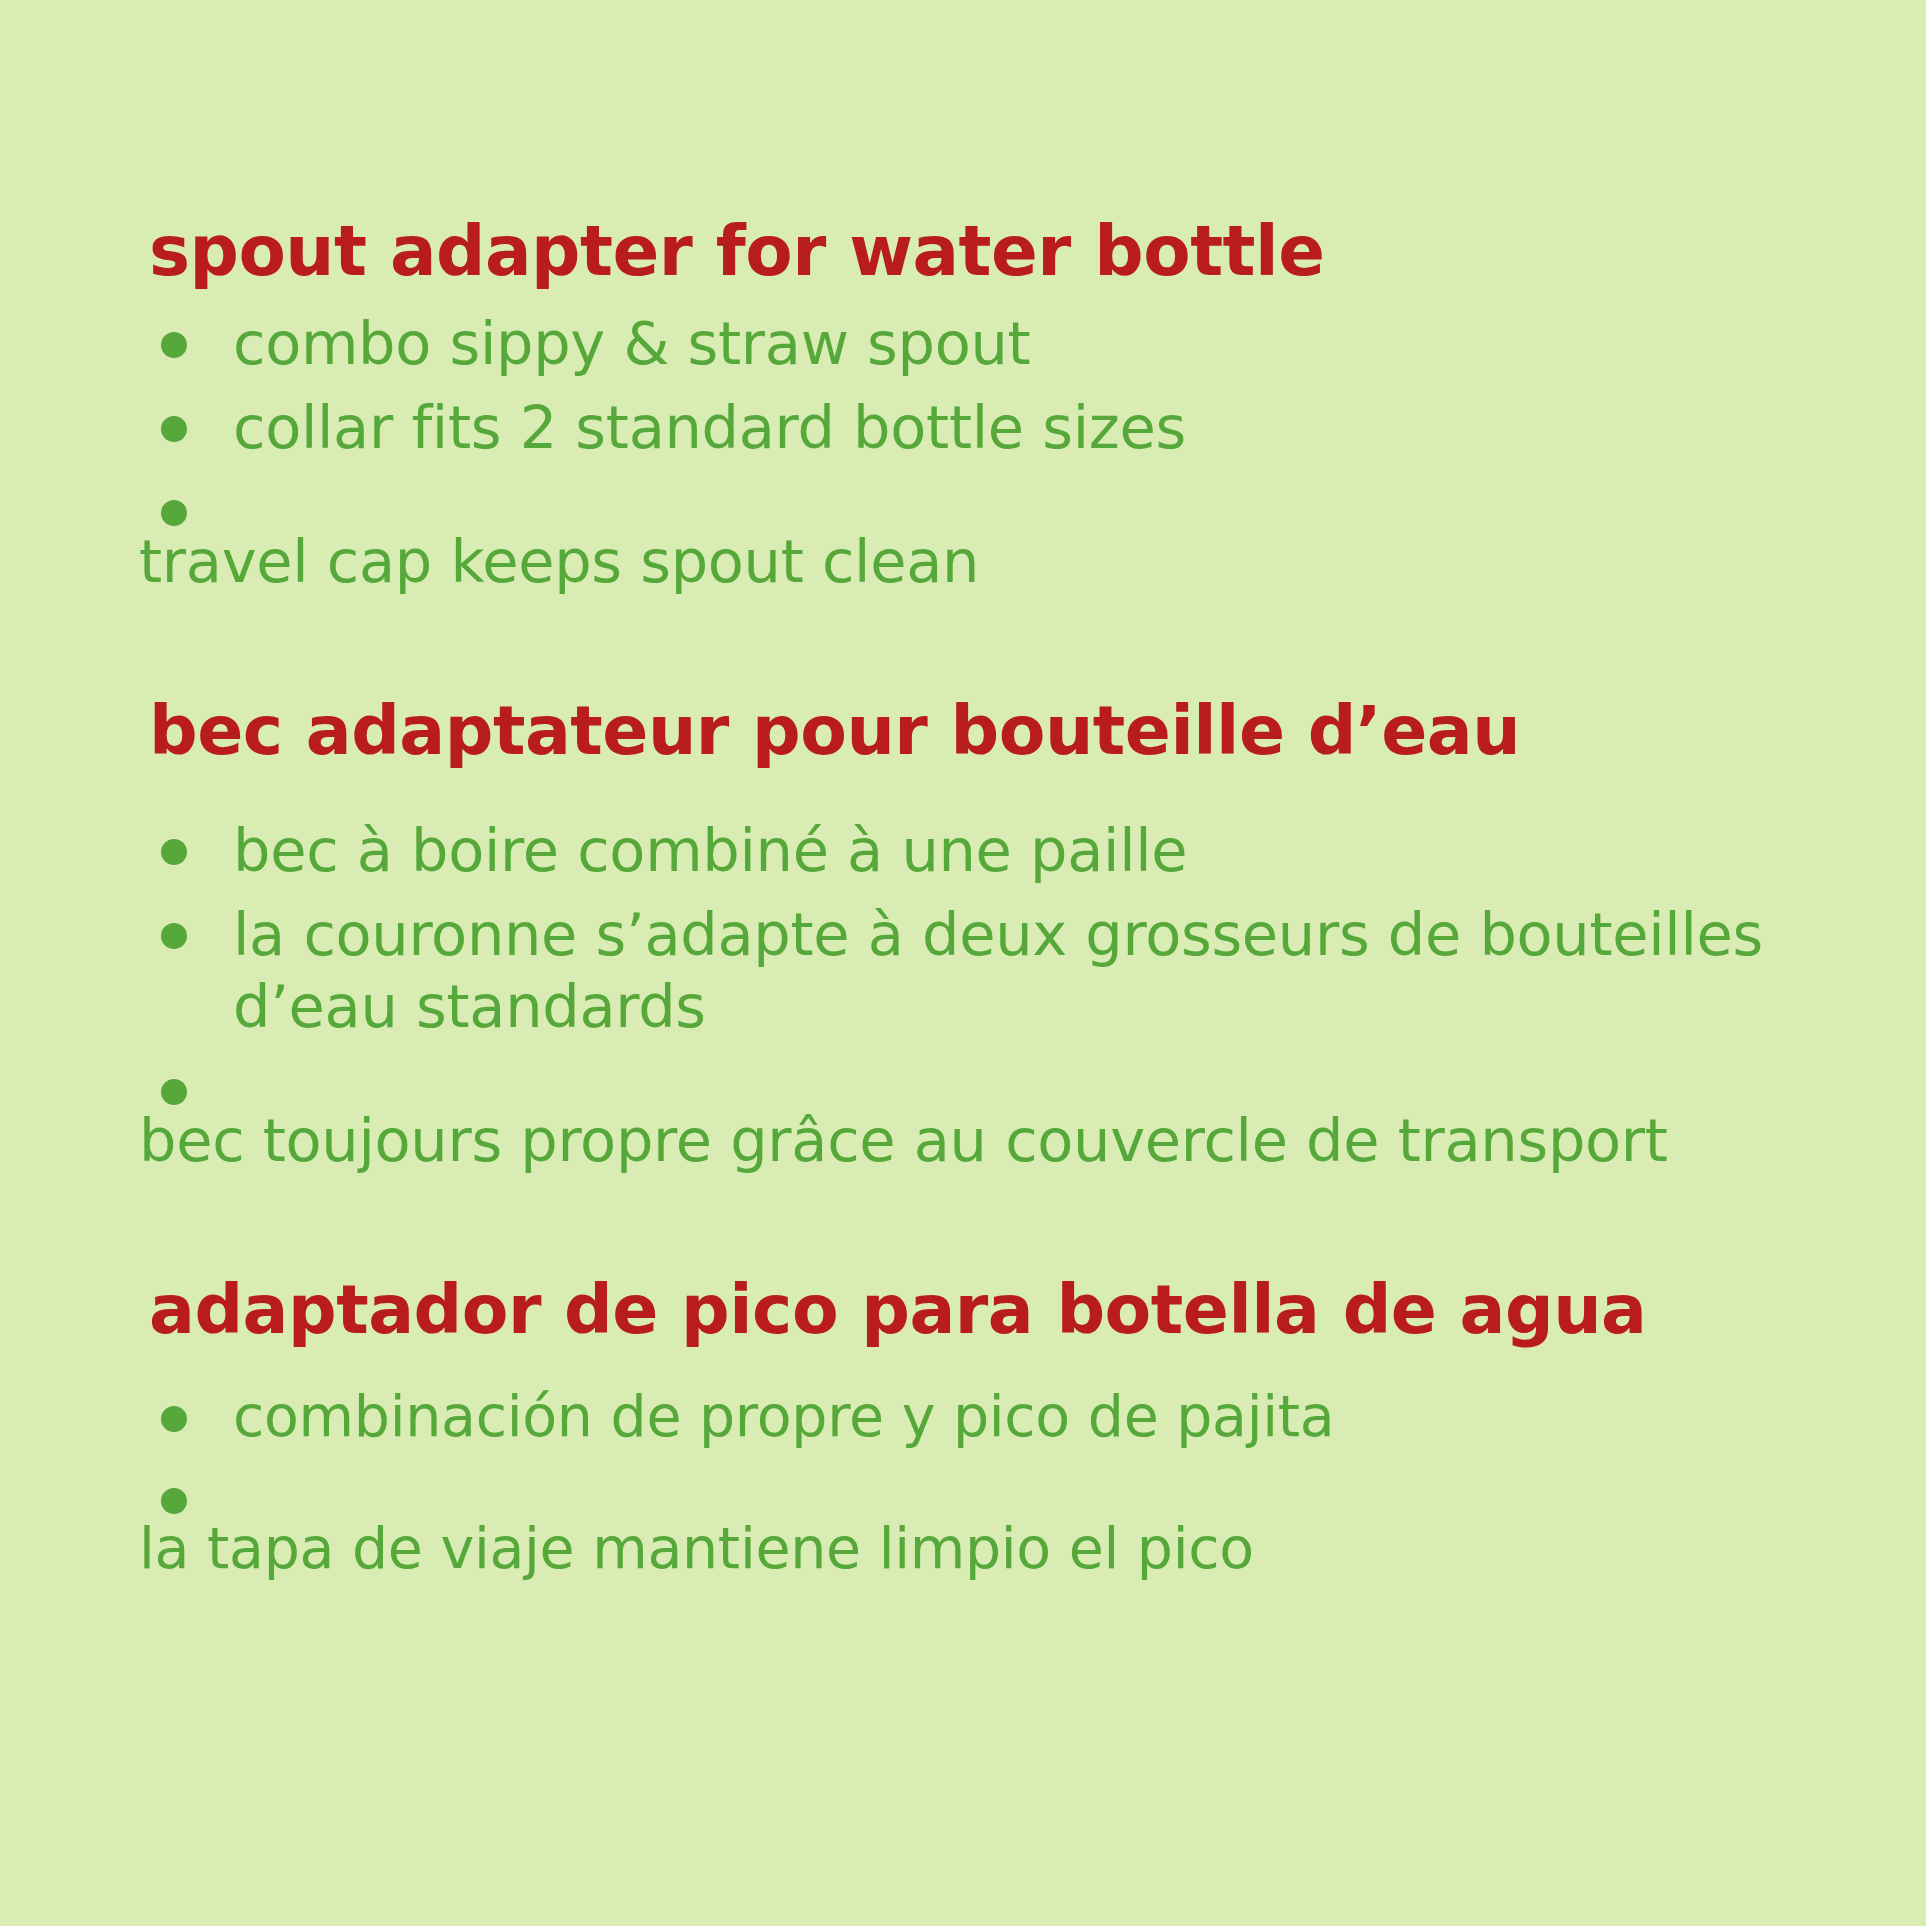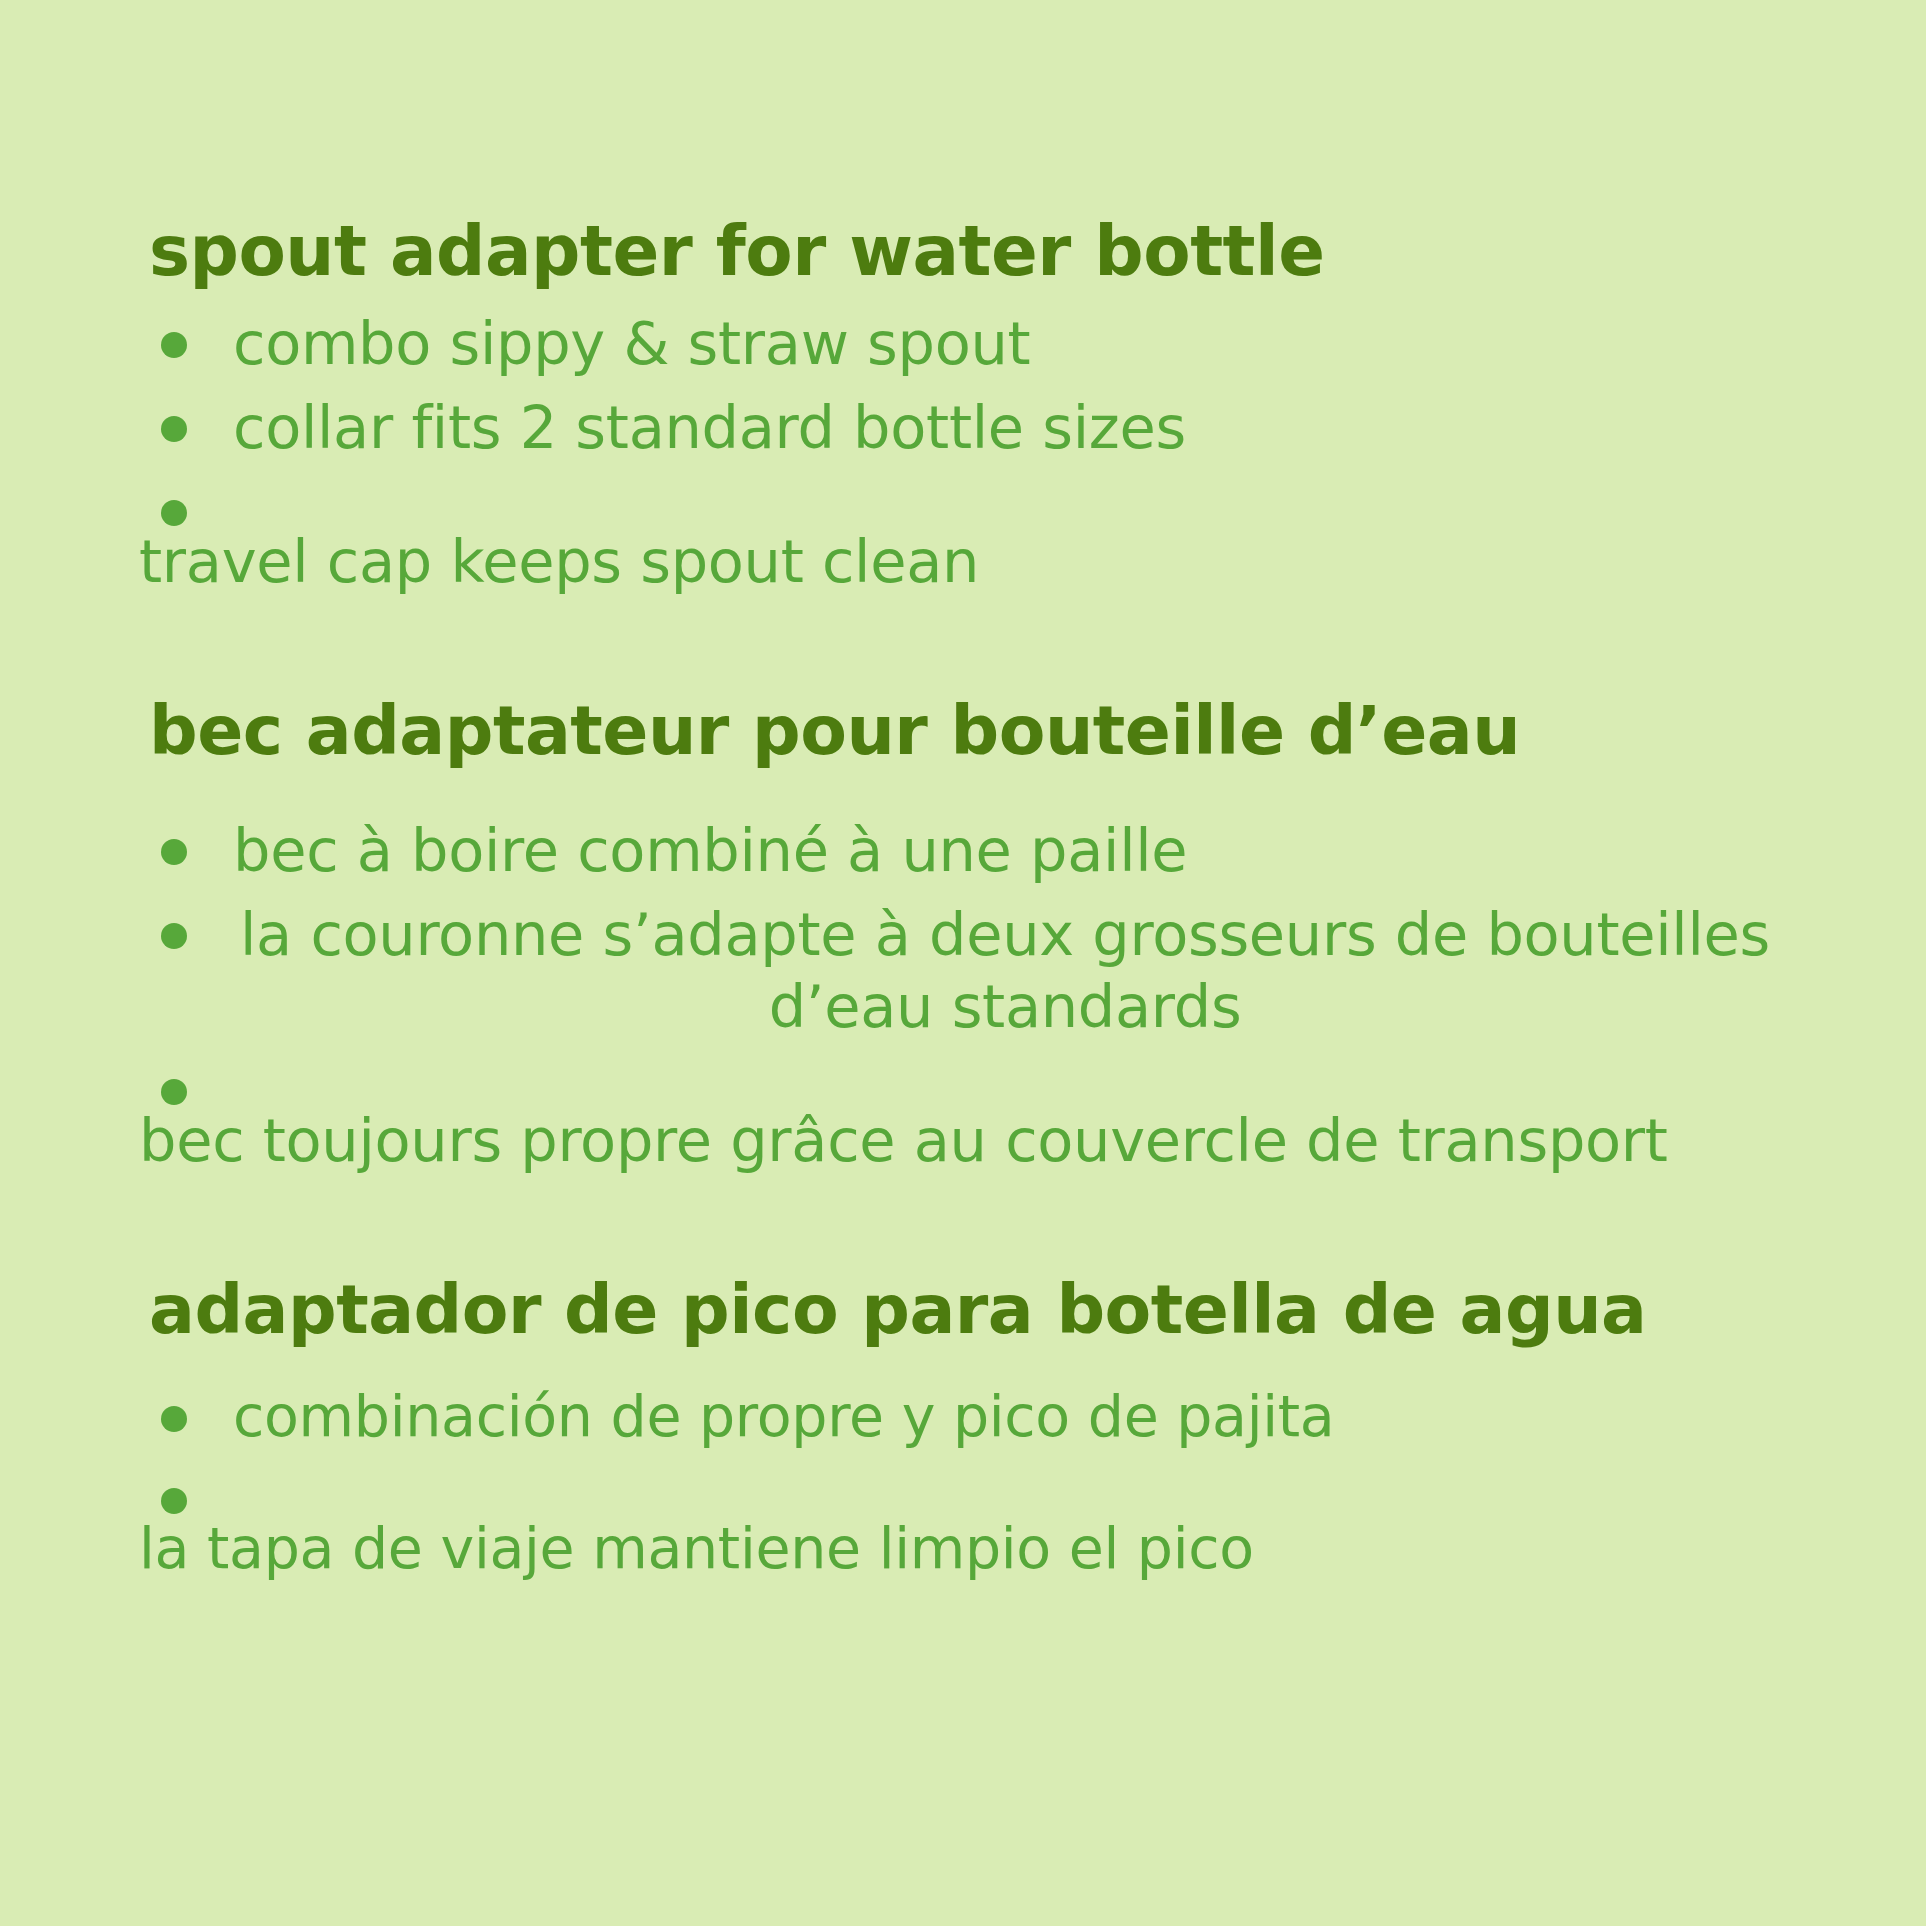--- a/index.html
+++ b/index.html
@@ -20,32 +20,31 @@
     padding: 213px 139px 0 139px;
     background: #d9ecb4;
   }
   .section {
     margin-bottom: 95px;
   }
   .section:last-child {
     margin-bottom: 0;
   }
   .heading {
-    color: #4d7c0f;
+    color: #b91c1c;
     font-weight: bold;
     font-size: 68px;
     line-height: 1.12;
     letter-spacing: -0.5px;
     margin: 0 0 22px 10px;
   }
   .bullets {
     list-style: none;
     margin: 0;
     padding: 0;
-    text-align: center;
   }
   .bullet-row {
     display: flex;
     align-items: flex-start;
     margin-bottom: 12px;
   }
   .bullet-row:last-child {
     margin-bottom: 0;
     flex-direction: column;
   }

